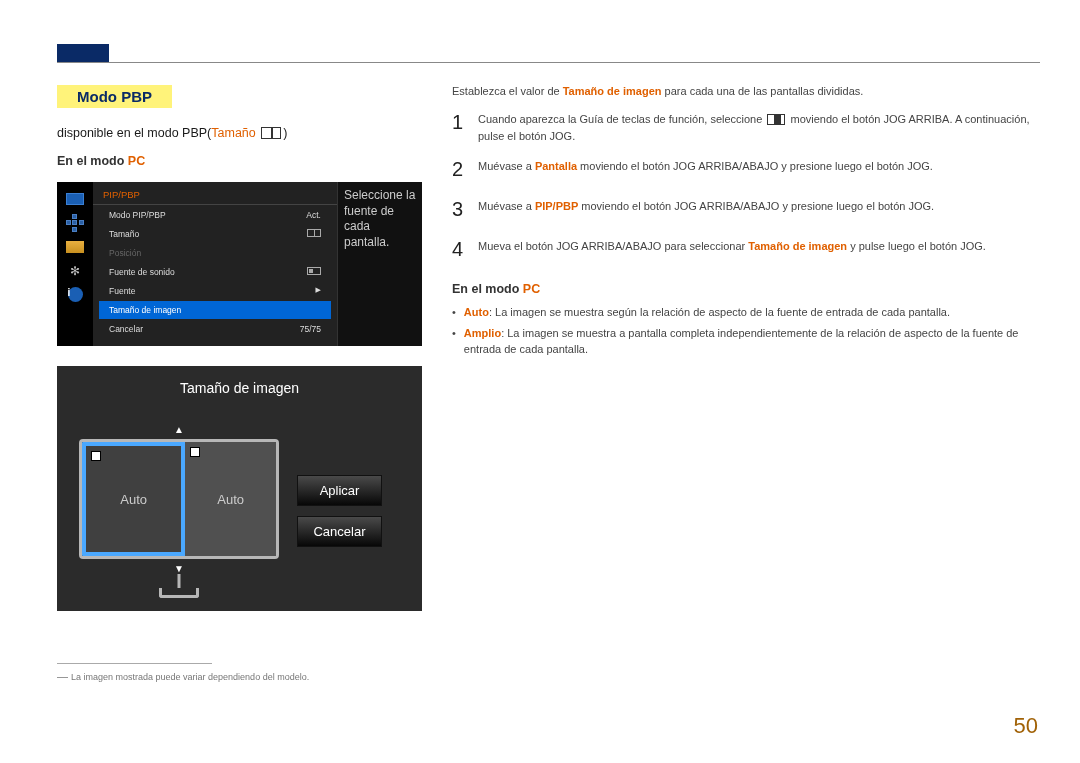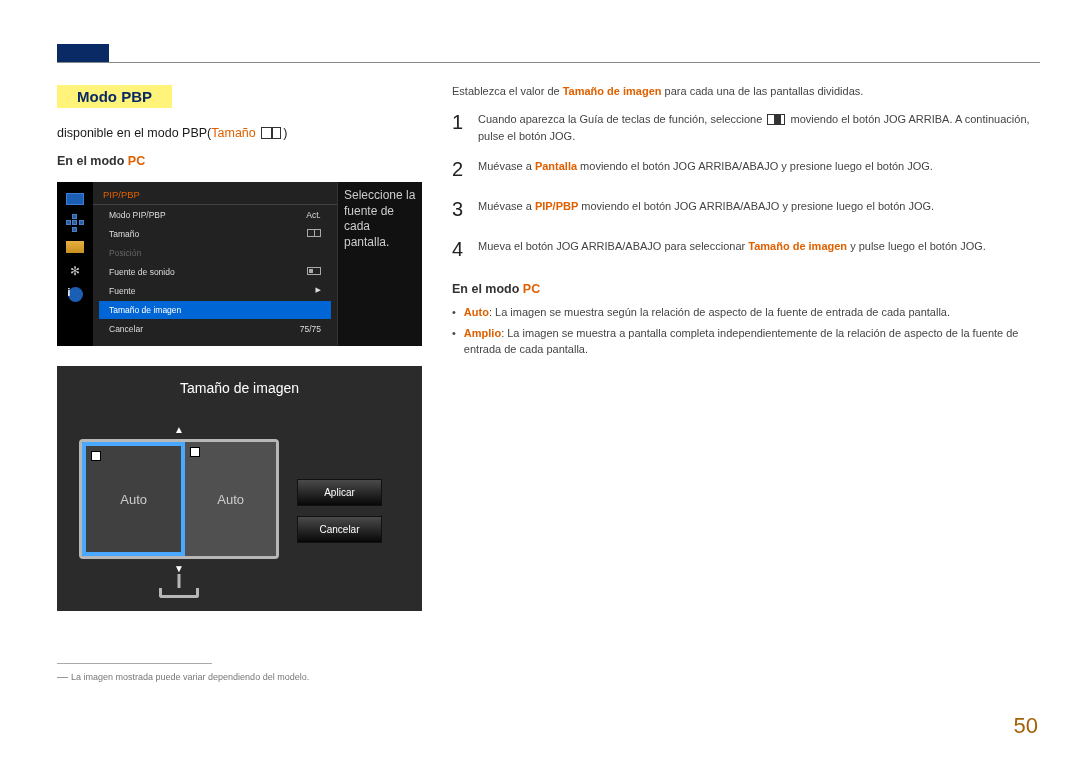--- a/index.html
+++ b/index.html
@@ -194,21 +194,21 @@
       position: relative;
     }
     .stand::before {
       content:""; position:absolute; left:50%; top:-14px; width:3px; height:14px; background:#b7b7b7; transform:translateX(-50%);
     }
     .osd2-btns { display: flex; flex-direction: column; gap: 10px; width: 85px; }
     .osd2-btn {
       background: linear-gradient(#4a4a4a,#070707);
       border: 1px solid #111;
       color: #fff;
-      font-size: 10px;
+      font-size: 13px;
       text-align: center;
       padding: 7px 0;
     }
 
     .footnote-rule { border-top: 1px solid #aaa; width: 155px; margin-top: 52px; margin-bottom: 6px; }
     .footnote { font-size: 9px; color: #777; }
     .footnote .dash { font-size: 11px; margin-right: 3px; }
 
     
     .intro { font-size: 11px; color: #444; margin-bottom: 14px; }

